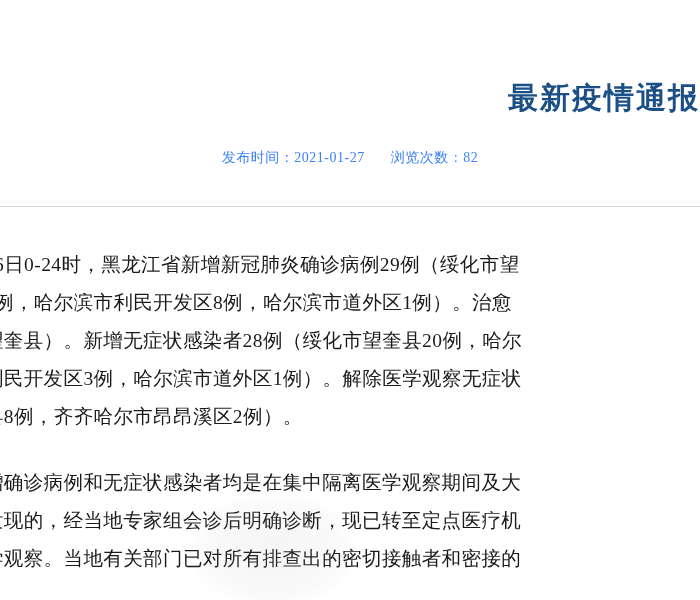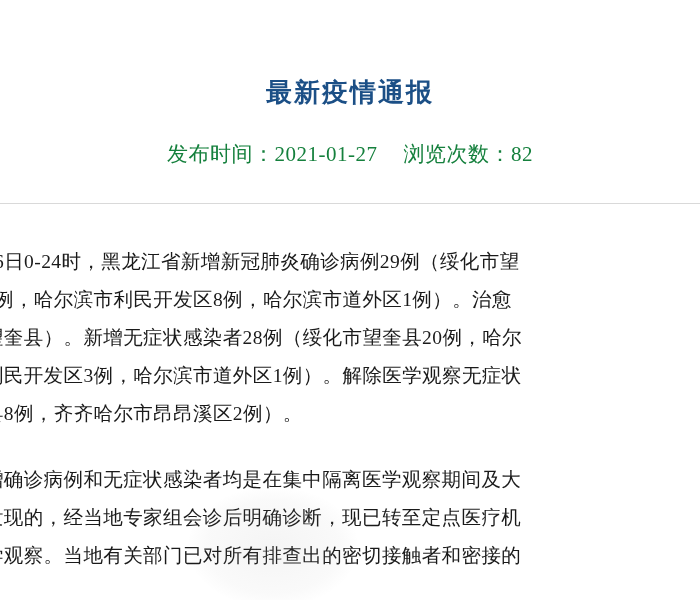--- a/index.html
+++ b/index.html
@@ -15,32 +15,32 @@
     position: relative;
   }
   .page {
     position: relative;
     width: 700px;
     height: 600px;
     box-sizing: border-box;
     background: #ffffff;
   }
   .article-title {
-    text-align: center;
+    text-align: right;
     color: #1b4f86;
-    font-size: 26px;
+    font-size: 30px;
     font-weight: bold;
     letter-spacing: 2px;
     padding-top: 58px;
     font-family: "Liberation Sans", "DejaVu Sans", sans-serif;
   }
   .meta-row {
     text-align: center;
-    color: #15803d;
-    font-size: 21px;
+    color: #3b82f6;
+    font-size: 14px;
     margin-top: 30px;
     letter-spacing: 0.5px;
   }
   .meta-row .meta-item {
     display: inline-block;
     white-space: nowrap;
   }
   .meta-gap {
     display: inline-block;
     width: 26px;

